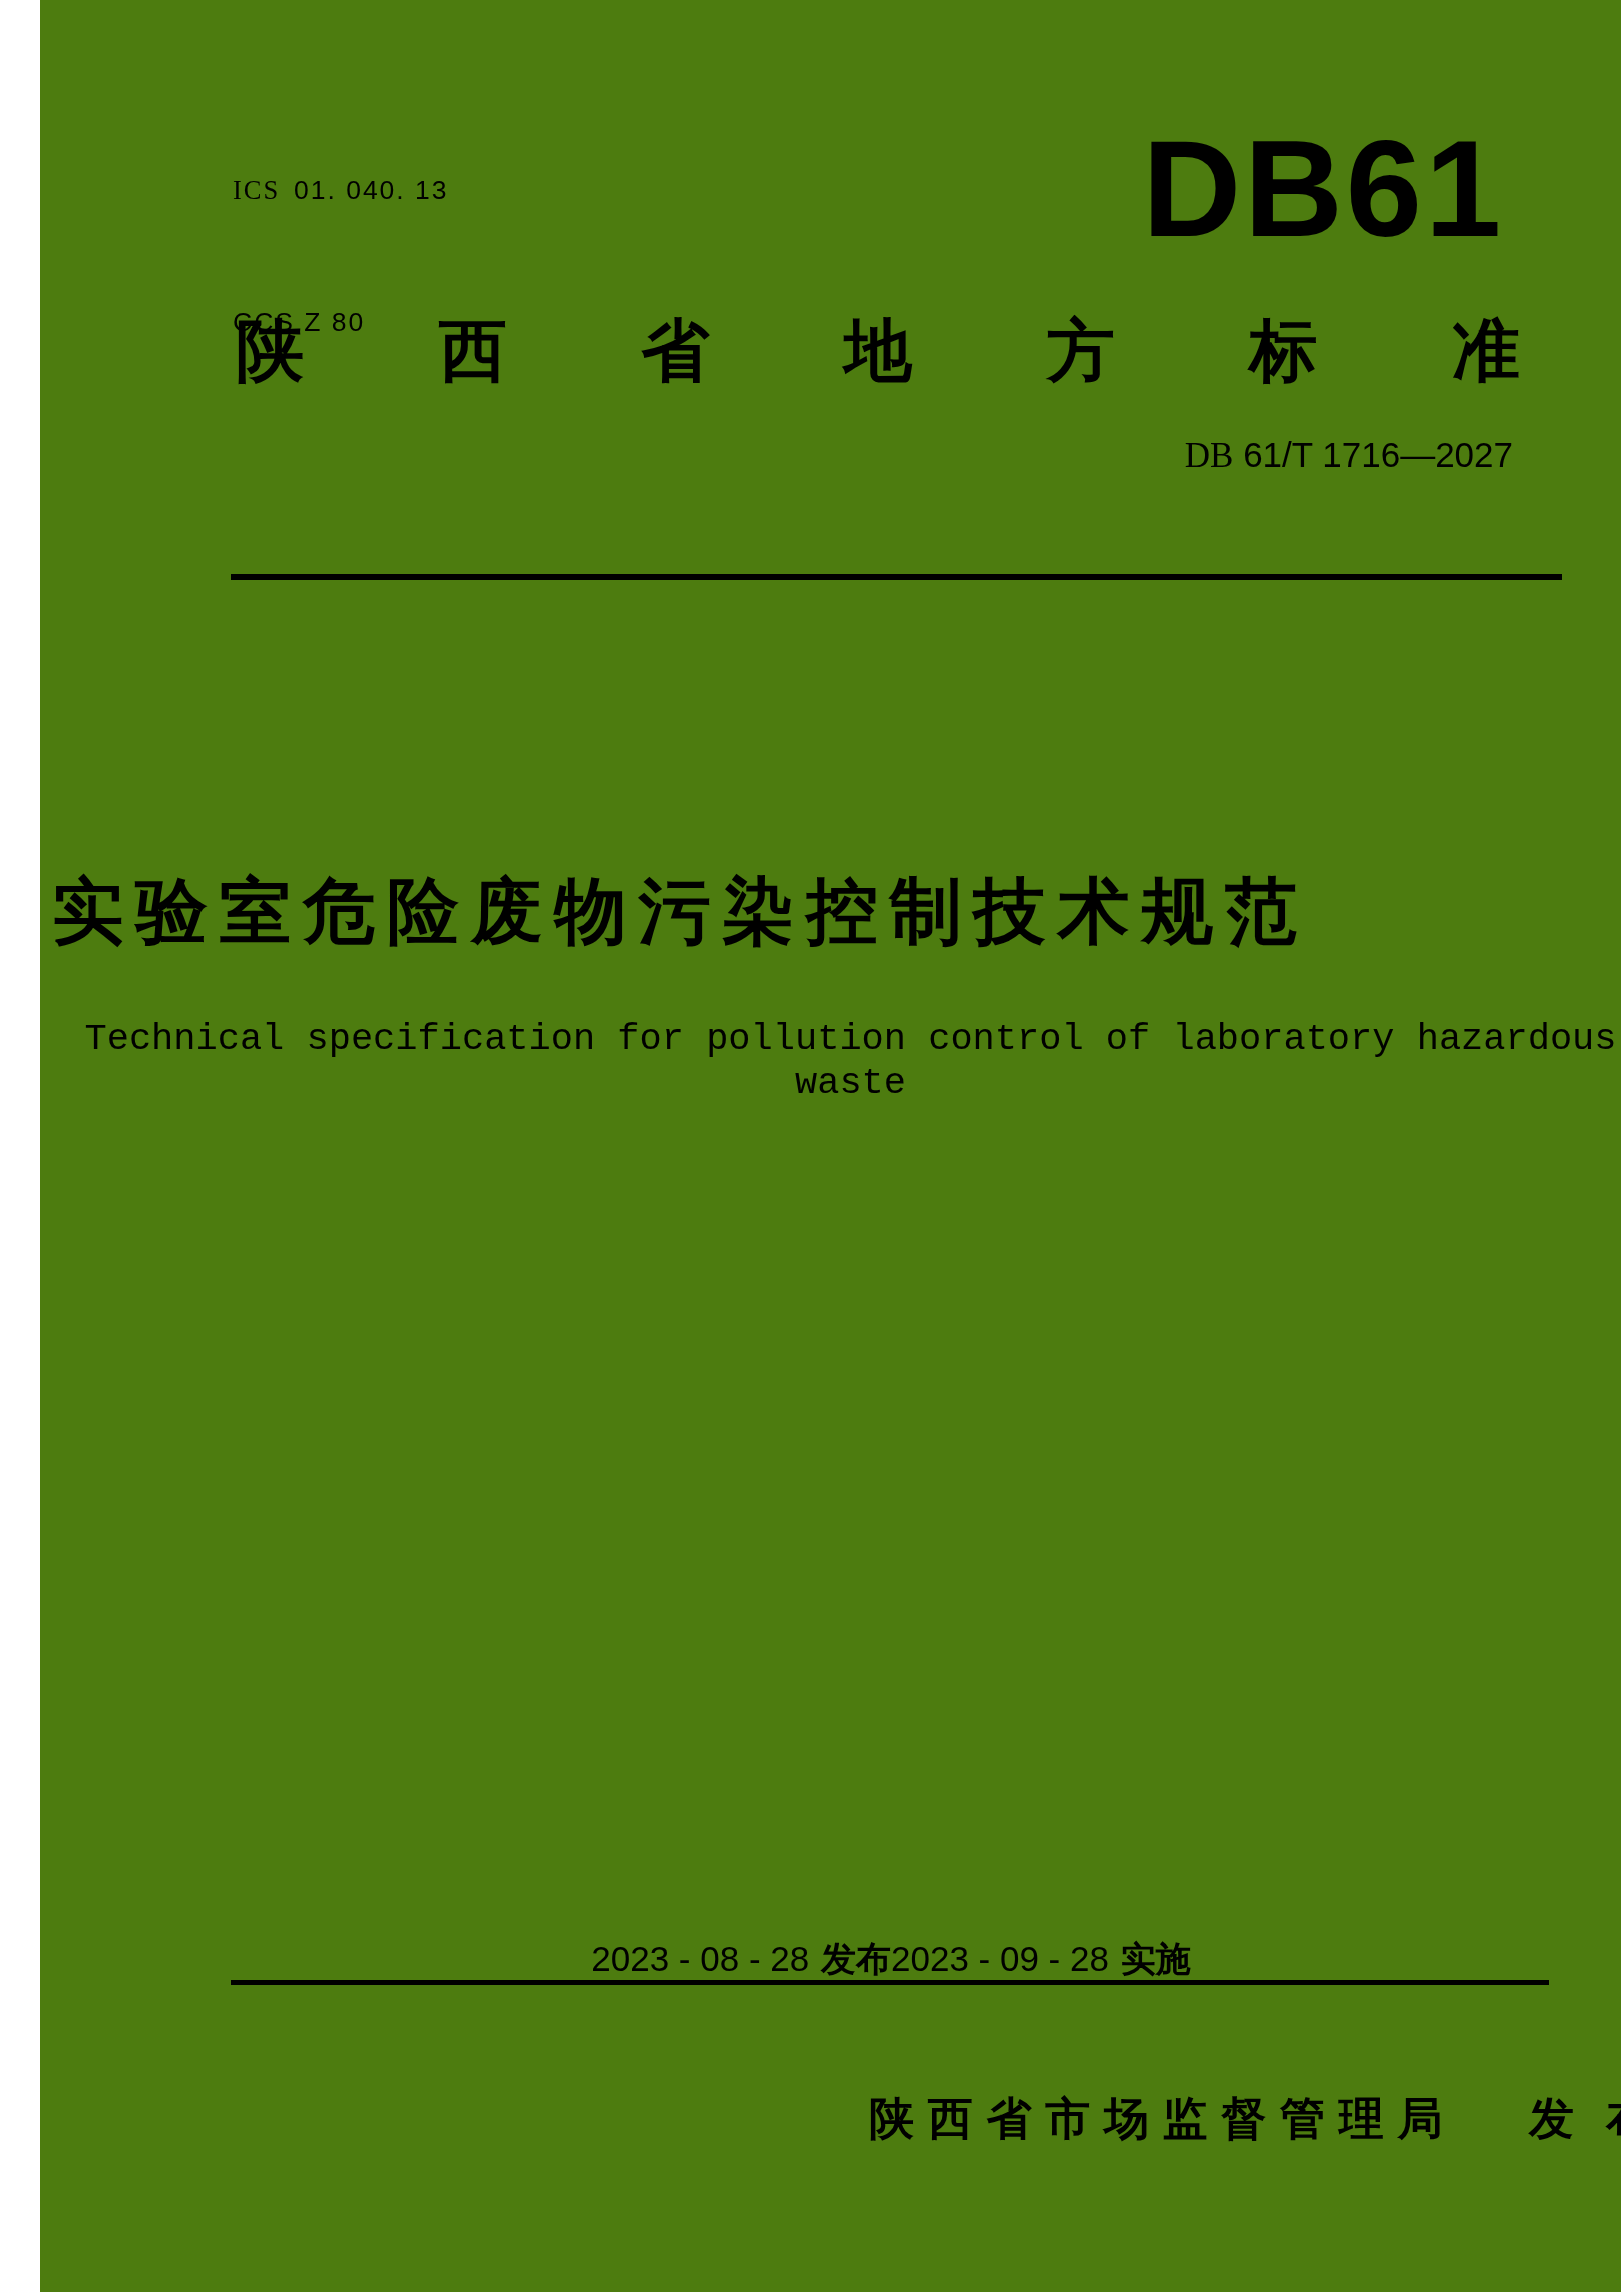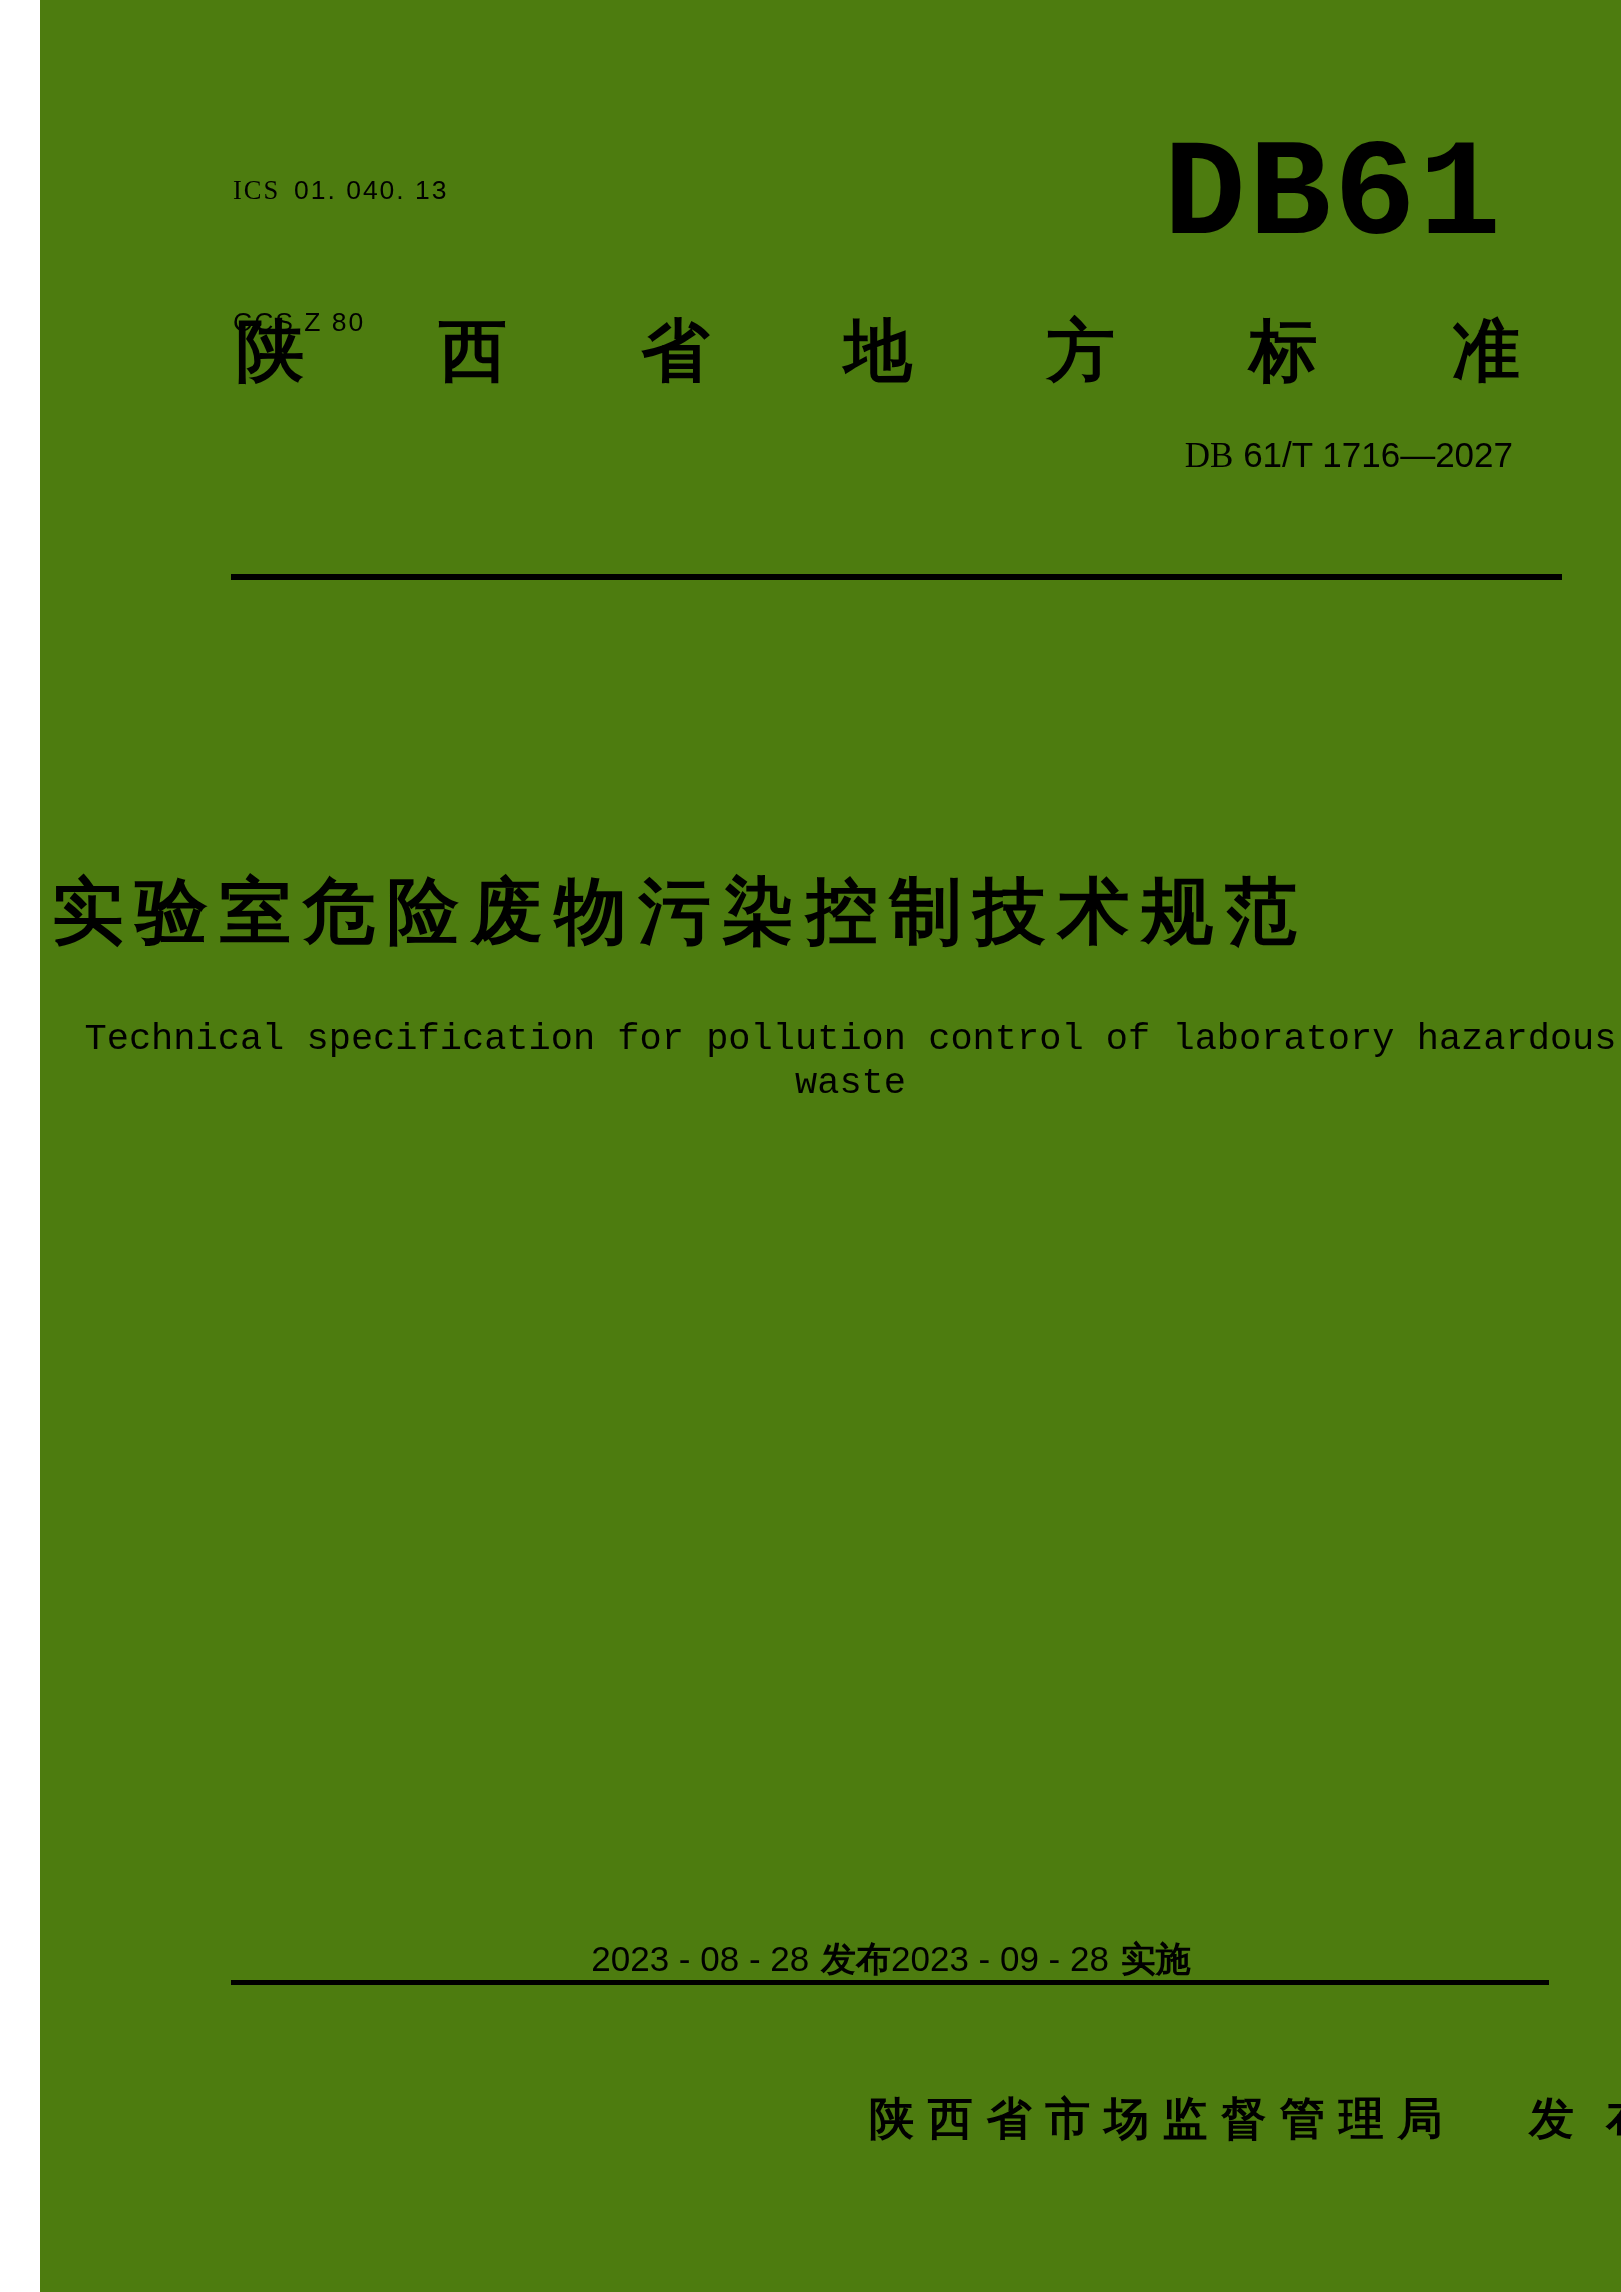--- a/index.html
+++ b/index.html
@@ -29,23 +29,23 @@
     white-space: pre;
   }
   .ics-label {
     font-family: "Liberation Serif", serif;
   }
   .ics-value { margin-left: 13.7px; }
 
   
   .db-logo {
     position: absolute;
-    top: 128px;
+    top: 120px;
     right: 157px;
-    font-family: Liberation Mono, monospace;
+    font-family: Liberation Sans, sans-serif;
     font-weight: bold;
     font-size: 137px;
     line-height: 1;
     letter-spacing: 2.9px;
   }
 
   
   .standard-name-row {
     position: absolute;
     left: 196px;

